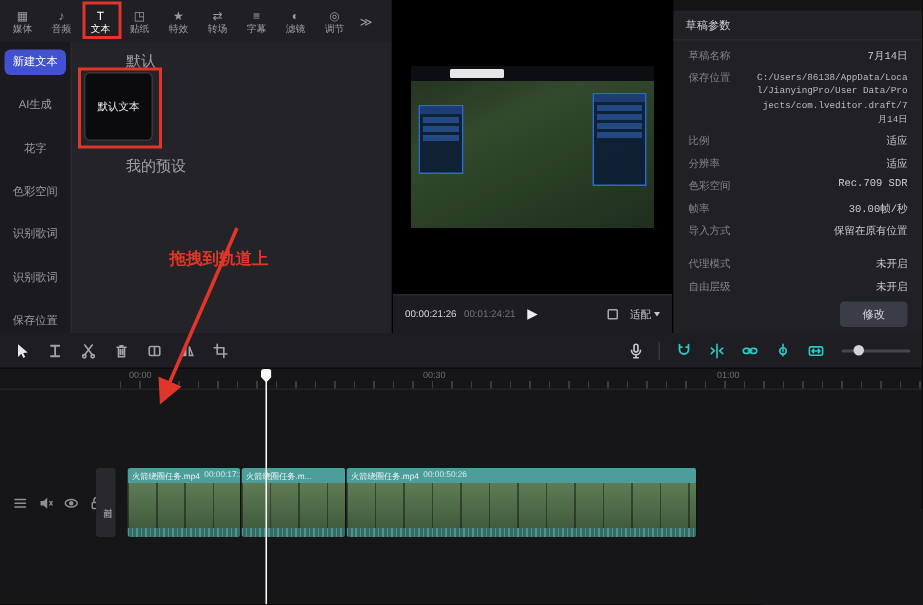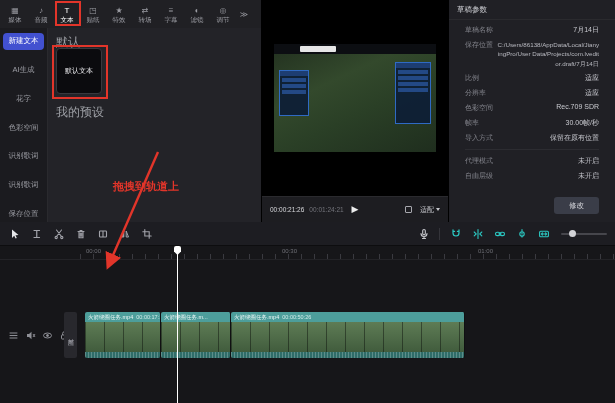--- a/index.html
+++ b/index.html
@@ -17,21 +17,21 @@
   .tab .t-label { font-size:6.5px; line-height:7px; }
   .tab.active { color:#ffffff; }
   .tab-more { width:16px; text-align:center; color:#9b9ca3; font-size:8px; }
 
   .left-body { flex:1; display:flex; min-height:0; }
   .sidebar { width:48px; background:#1b1b1f; border-right:1px solid #2a2a2e; padding-top:5px; display:flex; flex-direction:column; gap:12px; }
   .side-item { height:20px; margin:0 3px; display:flex; align-items:center; justify-content:center; font-size:7.5px; color:#9b9ca3; border-radius:4px; white-space:nowrap; }
   .side-item.active { background:#4251d0; color:#fff; }
 
   .content { flex:1; background:#232328; position:relative; }
-  .section-label { position:absolute; font-size:12px; color:#9ea0a6; }
+  .section-label { position:absolute; font-size:10px; color:#9ea0a6;margin-left:28px; }
   #sec-default { left:8px; top:6px; }
   #sec-presets { left:8px; top:76px; }
   .preset-card { position:absolute; left:8px; top:20px; width:46px; height:46px; background:#0b0b0e; border:1px solid #38383d; border-radius:4px; display:flex; align-items:center; justify-content:center; font-size:7px; color:#ececef; }
 
   
   .player-panel { width:187px; background:#1d1d21; display:flex; flex-direction:column; border-right:1px solid #000; }
   .panel-header { height:20px; display:flex; align-items:center; padding:0 8px; font-size:7.5px; color:#cfd0d5; border-bottom:1px solid #2a2a2e; flex:none; }
   .video-area { flex:1; background:#000; display:flex; align-items:center; justify-content:center; min-height:0; }
   .video-frame { width:162px; height:108px; position:relative; overflow:hidden;
     background:linear-gradient(155deg,#22301f 0%,#33492c 35%,#2a3f26 60%,#1f2e1e 100%); }
@@ -45,22 +45,22 @@
   .player-controls { height:26px; flex:none; border-top:1px solid #2a2a2e; background:#1d1d21; display:flex; align-items:center; padding:0 8px; position:relative; }
   .time-cur { font-size:6.5px; color:#d8d9dd; }
   .time-total { font-size:6.5px; color:#73747b; margin-left:5px; }
   .play-btn { position:absolute; left:50%; transform:translateX(-50%); color:#eceded; font-size:9px; line-height:1; }
   .pc-right { margin-left:auto; display:flex; align-items:center; gap:8px; }
   .fullscreen-icon { width:7px; height:7px; border:1px solid #a7a8ae; border-radius:1px; }
   .fit-label { font-size:7px; color:#c6c7cc; display:flex; align-items:center; gap:2px; }
   .caret-down { width:0; height:0; border-left:2.5px solid transparent; border-right:2.5px solid transparent; border-top:3px solid #c6c7cc; }
 
   
-  .params-panel { flex:1; background:#202025; display:flex; flex-direction:column; }
-  .params-body { flex:1; padding:5px 16px 0; display:flex; flex-direction:column; min-height:0; }
+  .params-panel { flex:1; background:#202025; display:flex; flex-direction:column;margin-top:7px; }
+  .params-body { flex:1; padding:5px 10px 0; display:flex; flex-direction:column; min-height:0;font-family:Liberation Mono, monospace; }
   .p-row { display:flex; justify-content:space-between; align-items:flex-start; margin-bottom:5px; }
   .p-label { font-size:7px; color:#83848c; white-space:nowrap; }
   .p-value { font-size:7px; color:#c9cad0; text-align:right; }
   .p-value.path { width:102px; font-size:6.2px; line-height:1.5; color:#b9bac1; word-break:break-all; }
   .p-divider { height:1px; background:#2c2c31; margin:1px 0 6px; }
   .modify-btn { align-self:flex-end; margin-top:auto; margin-bottom:8px; padding:3.5px 15px; background:#3a3d48; border-radius:3px; font-size:7.5px; color:#d6d7dc; }
 
   
   .timeline { position:absolute; left:0; top:222px; right:0; bottom:0; background:#161619; display:flex; flex-direction:column; }
   .tl-toolbar { height:24px; flex:none; background:#1d1d22; border-bottom:1px solid #0d0d0f; display:flex; align-items:center; padding:0 8px; gap:9px; }
@@ -93,21 +93,21 @@
 
   
   .playhead-line { position:absolute; left:177px; top:246px; width:1px; height:157px; background:#ffffff; z-index:40; }
   .playhead-head { position:absolute; left:174px; top:246px; width:7px; height:9px; background:#ffffff; z-index:41;
     clip-path:polygon(0 0,100% 0,100% 60%,50% 100%,0 60%); border-radius:2px; }
 
   
   .annot-box { position:absolute; border:2px solid #e2352a; z-index:60; pointer-events:none; }
   #annot-box-text-tab { left:55px; top:1px; width:26px; height:25px; }
   #annot-box-card { left:52px; top:45px; width:56px; height:54px; }
-  .annot-label { position:absolute; left:113px; top:179px; font-size:11px; font-weight:bold; color:#e2352a; z-index:61; pointer-events:none; }
+  .annot-label { position:absolute; left:113px; top:165px; font-size:11px; font-weight:bold; color:#e2352a; z-index:61; pointer-events:none; }
   .annot-arrow-svg { position:absolute; left:0; top:0; z-index:59; pointer-events:none; }
 
   svg.ic { display:block; }
 </style>
 </head>
 <body>
 
 <div class="app">
 
   <div class="top">

